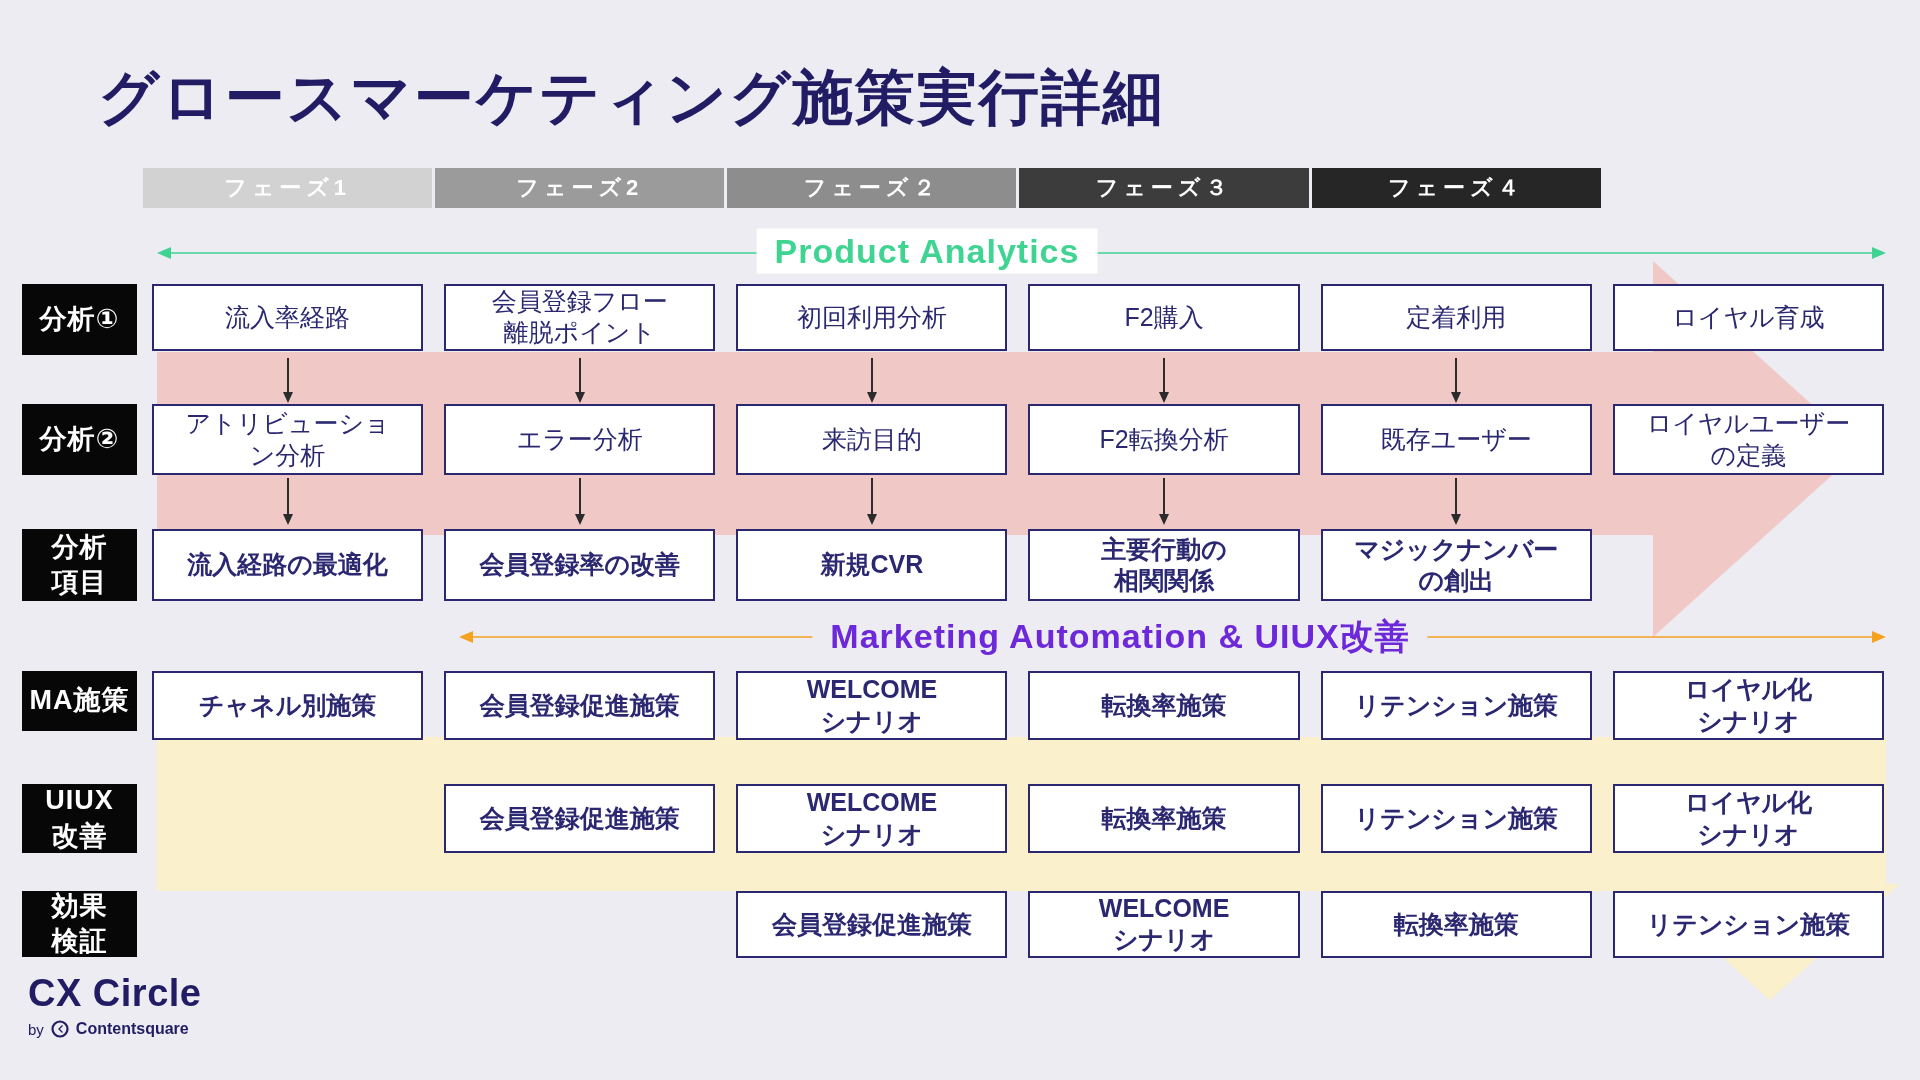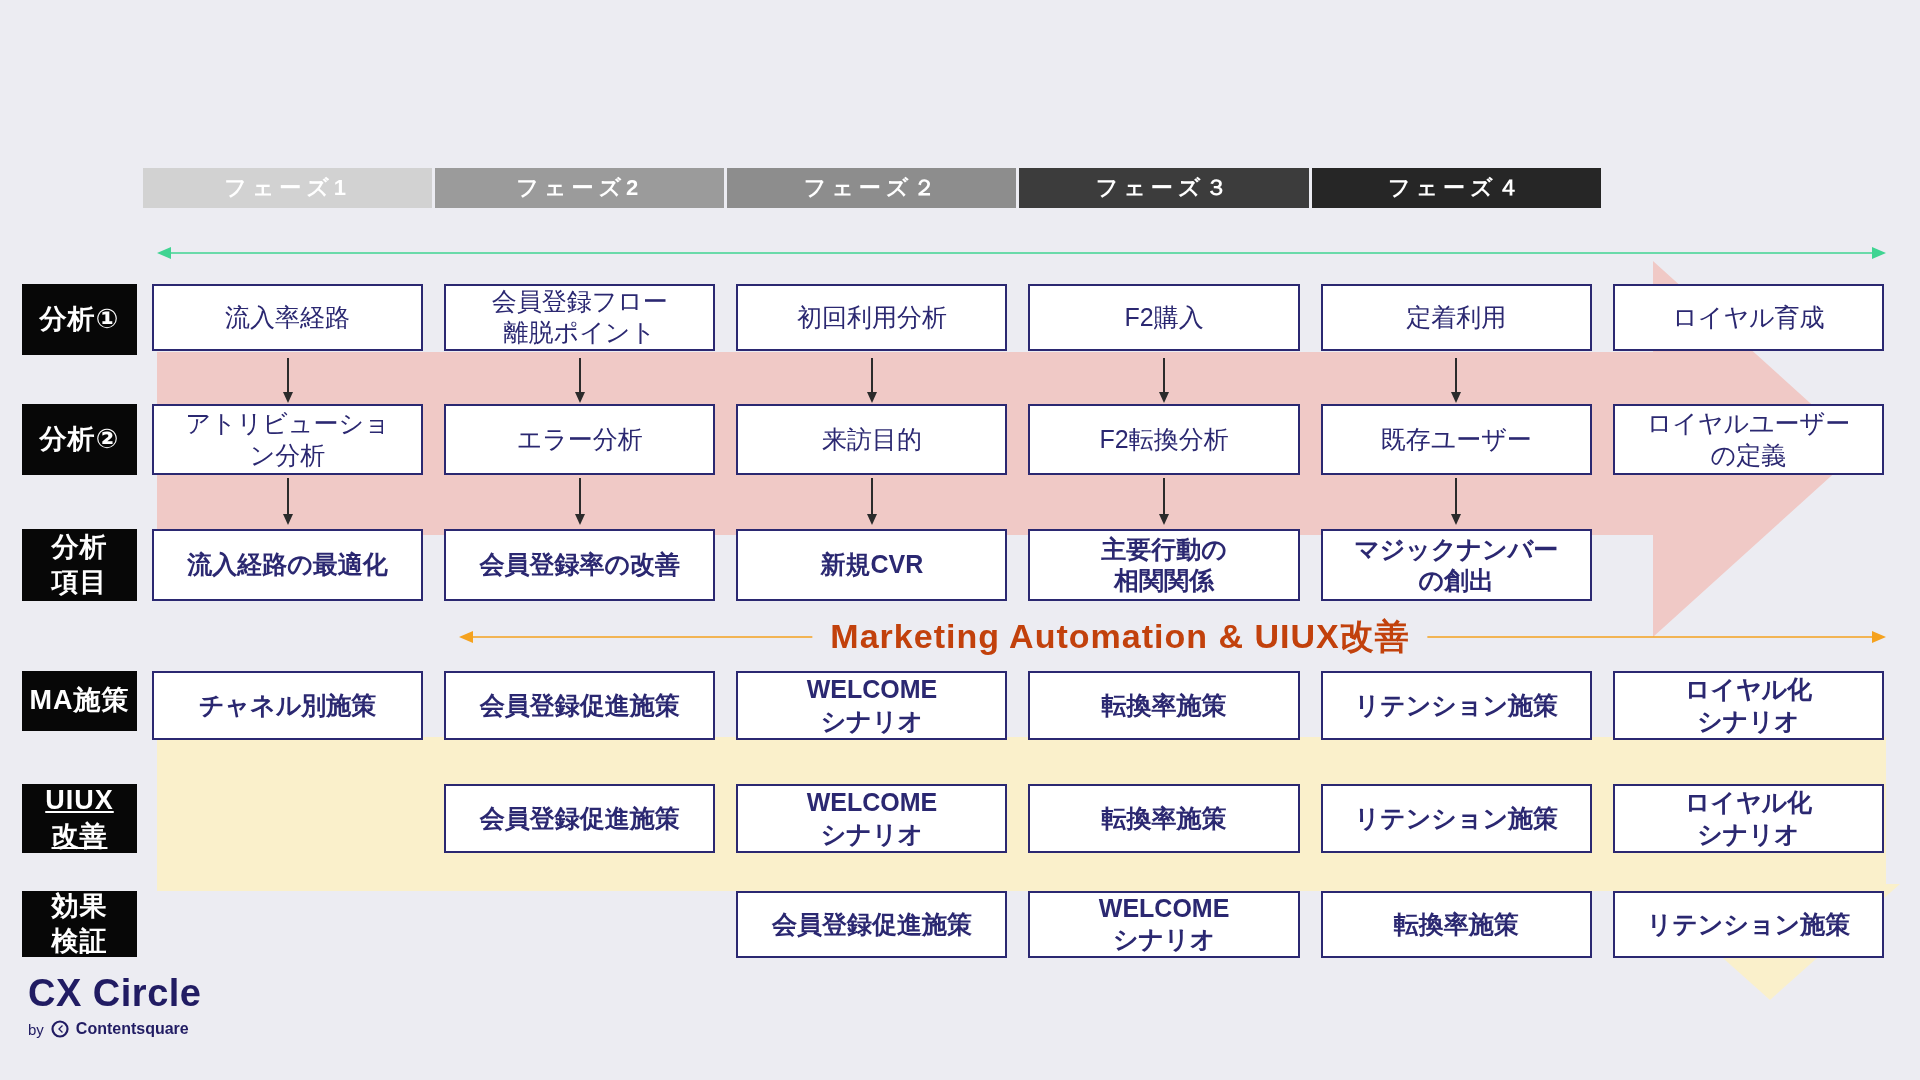--- a/index.html
+++ b/index.html
@@ -65,20 +65,21 @@
   .logo-name { font-size: 38px; font-weight: 800; letter-spacing: 0.5px; }
   .logo-byline { display: flex; align-items: center; gap: 6px; margin-top: 4px; font-size: 15px; text-align: right; }
   .logo-byline .company { font-weight: 700; font-size: 16px; }
   .cs-icon { display: inline-block; }
 </style>
 </head>
 <body>
 
 <div class="stage">
 
+  <h1 class="title">グロースマーケティング施策実行詳細</h1>
 
   <svg class="bg" width="1920" height="1080" viewBox="0 0 1920 1080">
     <polygon class="pink-shape" points="157,352 1653,352 1653,261 1861,449 1653,637 1653,535 157,535"></polygon>
     <rect class="yellow-shape" x="157" y="737" width="1729" height="154"></rect>
     <polygon class="yellow-shape" points="1640,884 1900,884 1770,1000"></polygon>
 
     <g>
       <line class="green-stroke" x1="170" y1="253" x2="1873" y2="253"></line>
       <polygon class="green-fill" points="157,253 171,247 171,259"></polygon>
       <polygon class="green-fill" points="1886,253 1872,247 1872,259"></polygon>
@@ -115,28 +116,29 @@
   </svg>
 
   <div class="grid" style="top:168px; height:40px;">
     <div class="phase" style="background: rgb(210, 210, 210);">フェーズ1</div>
     <div class="phase" style="background: rgb(155, 155, 155);">フェーズ2</div>
     <div class="phase" style="background: rgb(141, 141, 141);">フェーズ２</div>
     <div class="phase" style="background: rgb(60, 60, 60);">フェーズ３</div>
     <div class="phase" style="background: rgb(38, 38, 38);">フェーズ４</div>
   </div>
 
-  <div class="section-label on-page" style="left: 1120px; top: 637px; color: #c2410c;">Marketing Automation &amp; UIUX改善</div>
+  <div class="section-label on-white" style="left: 927px; top: 251px; color: rgb(63, 212, 146);">Product Analytics</div>
+  <div class="section-label on-page" style="left: 1120px; top: 637px; color: #6d28d9;">Marketing Automation &amp; UIUX改善</div>
 
   <div class="rowlabel" style="top:284px; height:71px;">分析①</div>
   <div class="rowlabel" style="top:404px; height:71px;">分析②</div>
   <div class="rowlabel" style="top:529px; height:72px;">分析
 項目</div>
   <div class="rowlabel" style="top:671px; height:60px;">MA施策</div>
-  <div class="rowlabel" style="top:784px; height:69px;text-decoration:underline;">UIUX
+  <div class="rowlabel" style="top:784px; height:69px;">UIUX
 改善</div>
   <div class="rowlabel" style="top:891px; height:66px;">効果
 検証</div>
 
   <div class="grid" style="top:284px; height:62px;">
     <div class="cell">流入率経路</div>
     <div class="cell">会員登録フロー
 離脱ポイント</div>
     <div class="cell">初回利用分析</div>
     <div class="cell">F2購入</div>

